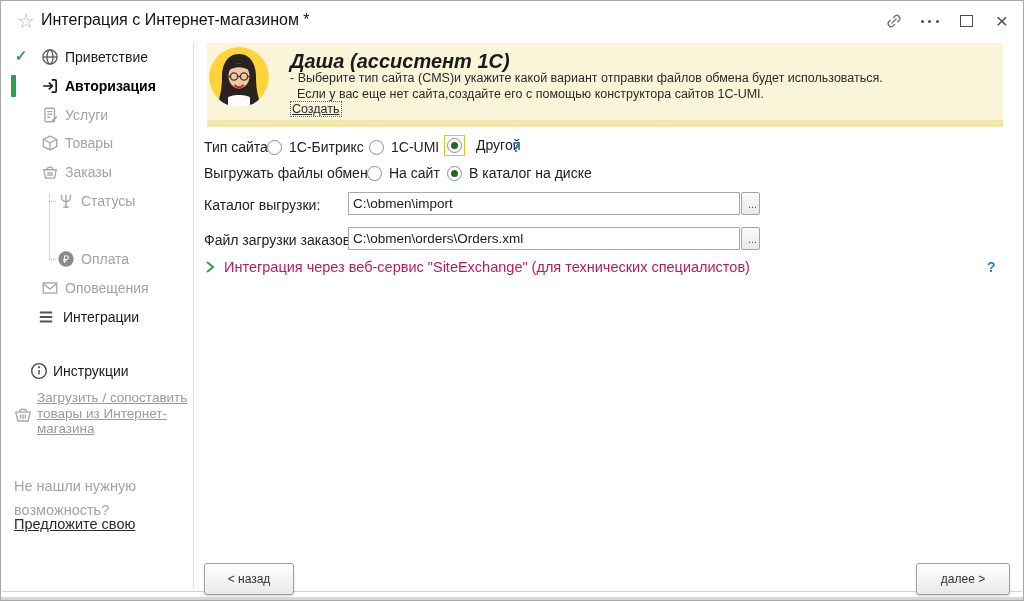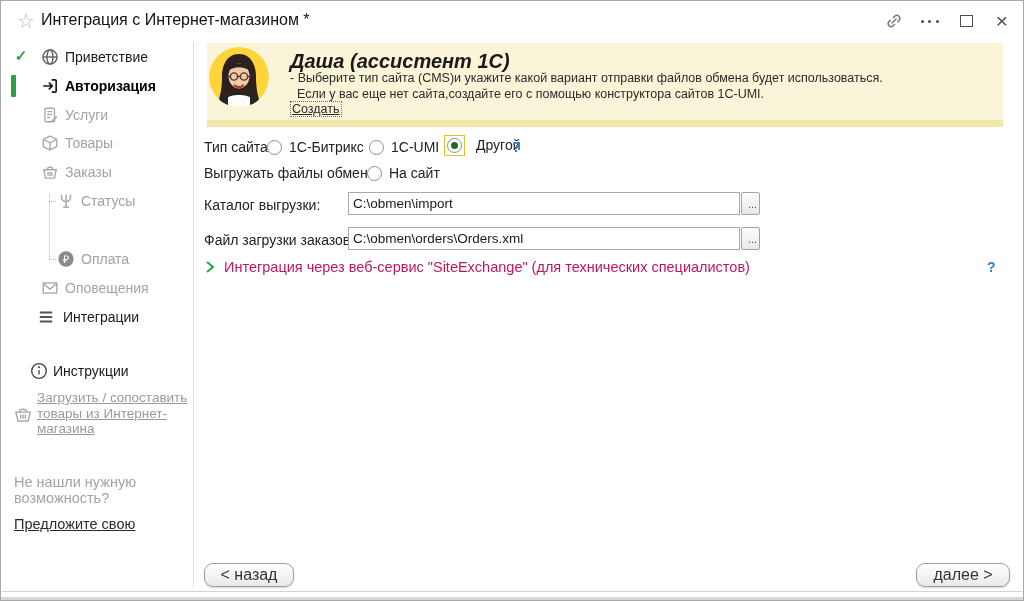--- a/index.html
+++ b/index.html
@@ -28,21 +28,21 @@
   .dash{position:absolute;left:48px;top:12px;width:7px;border-top:1px dotted #bdbdbd;}
   .tree-line{position:absolute;left:48px;top:193px;height:65px;border-left:1px dotted #bdbdbd;}
   .pending .slabel{color:#a3a3a3;} .pending .sicon{color:#a8a8a8;}
   .done .slabel{color:#1a1a1a;} .done .sicon{color:#5c5c5c;}
   .current .slabel{color:#000;font-weight:bold;} .current .sicon{color:#1a1a1a;}
   .normal .slabel{color:#1a1a1a;} .normal .sicon{color:#555;}
   .loadlink{position:absolute;left:36px;top:389px;width:152px;font-size:13.5px;line-height:15.5px;
     color:#9a9a9a;text-decoration:underline;cursor:pointer;}
   .loadlink-icon{position:absolute;left:12px;top:404px;width:20px;height:19px;color:#a8a8a8;}
   .loadlink-icon svg{width:20px;height:19px;}
-  .notfound{position:absolute;left:13px;top:473px;width:175px;font-size:14.5px;line-height:16px;color:#a3a3a3;}
+  .notfound{position:absolute;left:13px;top:473px;width:175px;font-size:14.5px;line-height:24px;color:#a3a3a3;}
   .suggest{position:absolute;left:13px;top:515px;font-size:14.5px;color:#2b2b2b;text-decoration:underline;cursor:pointer;}
   
   .msgbox{position:absolute;left:206px;top:42px;width:796px;height:77px;background:#faf4d8;}
   .msgstrip{position:absolute;left:206px;top:119px;width:796px;height:7px;background:#f2e7ab;}
   .avatar{position:absolute;left:208px;top:46px;width:60px;height:60px;}
   .aname{position:absolute;left:289px;top:49px;font-size:20px;font-weight:bold;color:#1a1a1a;font-style:italic;}
   .aline1{position:absolute;left:289px;top:70px;font-size:12.5px;color:#2a2a2a;}
   .aline2{position:absolute;left:296px;top:86px;font-size:12.5px;color:#2a2a2a;}
   .create{position:absolute;left:289px;top:100px;font-size:12.5px;color:#2a2a2a;text-decoration:underline;
     border:1px dotted #6a6a6a;padding:0 1px;cursor:pointer;}
@@ -55,23 +55,23 @@
   .olabel{font-size:14px;color:#222;white-space:nowrap;}
   .help{position:absolute;font-size:14px;font-weight:bold;color:#2b7cd3;cursor:pointer;}
   .tinput{position:absolute;left:347px;width:382px;height:21px;border:1px solid #a9a9a9;font-size:13.5px;
     font-family:"Liberation Sans",sans-serif;color:#1a1a1a;padding:0 4px;}
   .browse{position:absolute;left:740px;width:19px;height:23px;border:1px solid #a3a3a3;border-radius:2px;
     background:linear-gradient(#fbfbfb,#e9e9e9);font-size:11px;color:#555;line-height:10px;cursor:pointer;}
   .greenlink{position:absolute;left:204px;top:258px;display:flex;align-items:center;gap:9px;cursor:pointer;}
   .greenlink .gtext{font-size:14.5px;color:#be185d;}
   
   .footer-sep{position:absolute;left:1px;right:1px;top:590px;border-top:1px solid #d2d2d2;}
-  .btn{position:absolute;top:562px;height:24px;border:1px solid #a0a0a0;border-radius:9px;
+  .btn{position:absolute;top:562px;height:32px;border:1px solid #a0a0a0;border-radius:3px;
     background:linear-gradient(#ffffff,#e9e9e9);box-shadow:0 1px 2px rgba(0,0,0,.18);
-    font-size:16px;color:#333;font-family:"Liberation Sans",sans-serif;cursor:pointer;}
+    font-size:12px;color:#333;font-family:"Liberation Sans",sans-serif;cursor:pointer;}
   .btn-back{left:203px;width:90px;}
   .btn-next{left:915px;width:94px;}
 </style>
 </head>
 <body>
 
 <div class="window">
 
   <div class="titlebar">
     <span class="star">☆</span>
@@ -262,20 +262,24 @@
       </span>
     <span class="olabel">Другой</span>
   </label>
   <span class="help" style="left:511px;top:138px">?</span>
 
   <span class="flabel" style="left:203px;top:164px">Выгружать файлы обмена:</span>
   <label class="opt" style="left:366px;top:162px">
     <span class="radio"></span>
     <span class="olabel">На сайт</span>
   </label>
+  <label class="opt" style="left:446px;top:162px">
+    <span class="radio sel"></span>
+    <span class="olabel">В каталог на диске</span>
+  </label>
 
   <span class="flabel" style="left:203px;top:196px">Каталог выгрузки:</span>
   <input class="tinput" style="top: 191px;" value="C:\obmen\import">
   <button class="browse" style="top:191px">...</button>
 
   <span class="flabel" style="left:203px;top:231px">Файл загрузки заказов:</span>
   <input class="tinput" style="top: 226px;" value="C:\obmen\orders\Orders.xml">
   <button class="browse" style="top:226px">...</button>
 
   <div class="greenlink">

